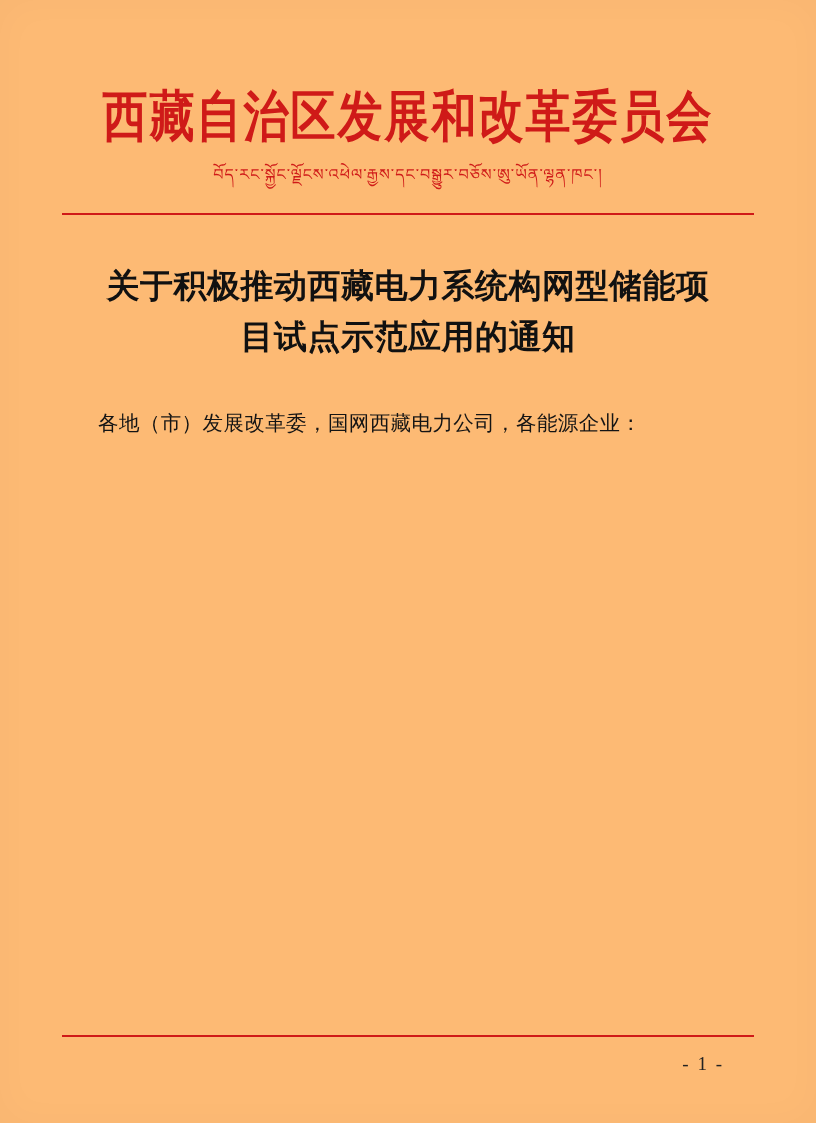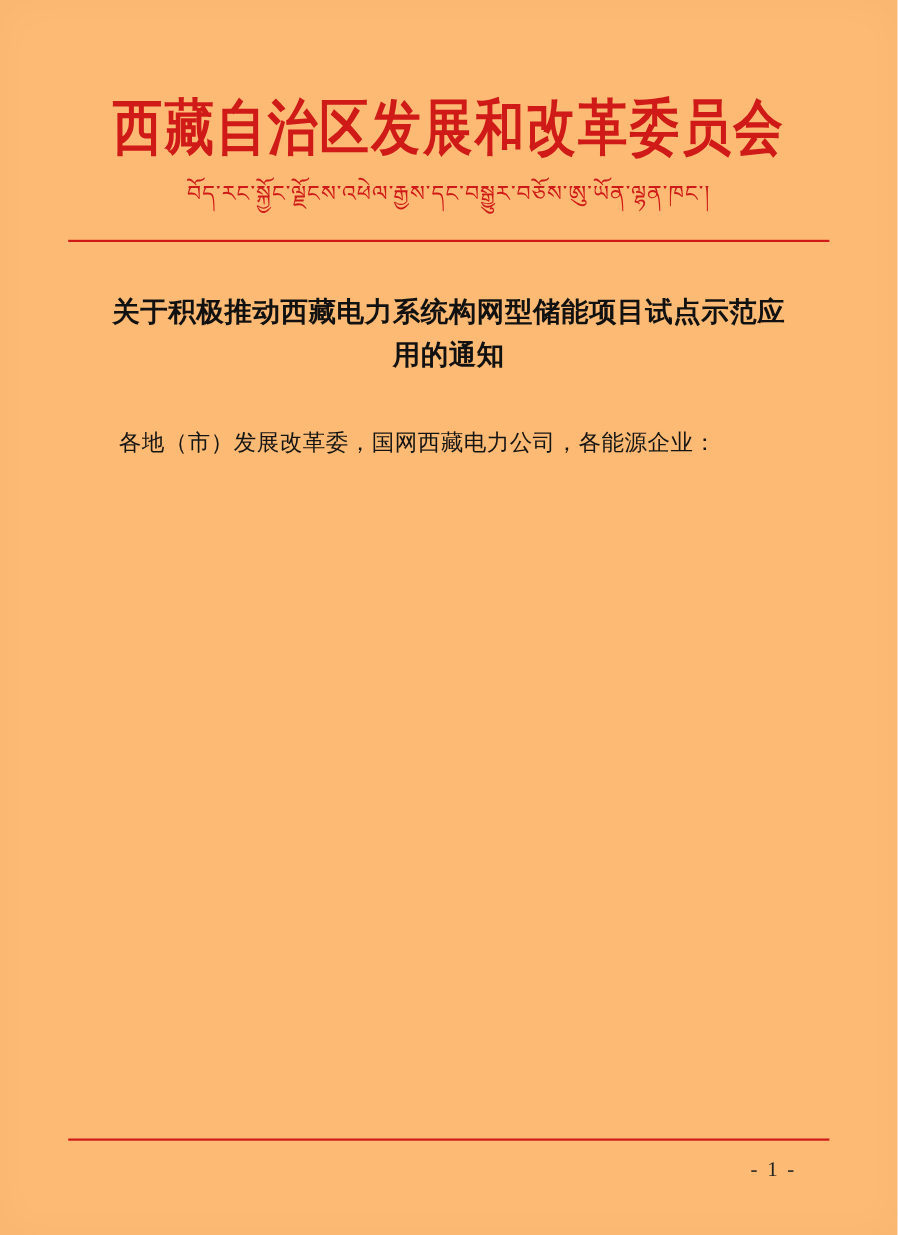--- a/index.html
+++ b/index.html
@@ -40,57 +40,57 @@
     font-size: 45px;
     letter-spacing: 2px;
     line-height: 1.15;
     margin: 0 auto;
     width: 640px;
     transform: scaleY(1.22);
     transform-origin: center top;
   }
   .org-title-tibetan {
     color: #cf1a18;
-    font-size: 20px;
+    font-size: 16px;
     margin-top: 28px;
     letter-spacing: 1px;
     font-family: Liberation Mono, monospace;
     line-height: 1.3;
   }
   .rule-wrap {
     margin-top: 26px;
     padding: 0 62px;
   }
   .rule {
     height: 2px;
     background: #cf1a18;
     width: 100%;
   }
 
   .doc-title {
     margin: 46px 92px 0 92px;
     text-align: center;
-    font-size: 25px;
+    font-size: 33px;
     font-weight: bold;
     line-height: 1.55;
     letter-spacing: 0.5px;
     color: #111;
     font-family: "Liberation Serif", serif;
   }
 
   .body-text {
     margin: 40px 92px 0 92px;
     font-size: 20.5px;
     line-height: 2.03;
     letter-spacing: 0.4px;
     text-align: justify;
     color: #141414;
   }
   .body-text p {
-    margin: 16px;
+    margin: 6px;
   }
   .indent2 {
     text-indent: 2em;
   }
 
   .footer {
     position: absolute;
     left: 0;
     right: 0;
     bottom: 48px;

